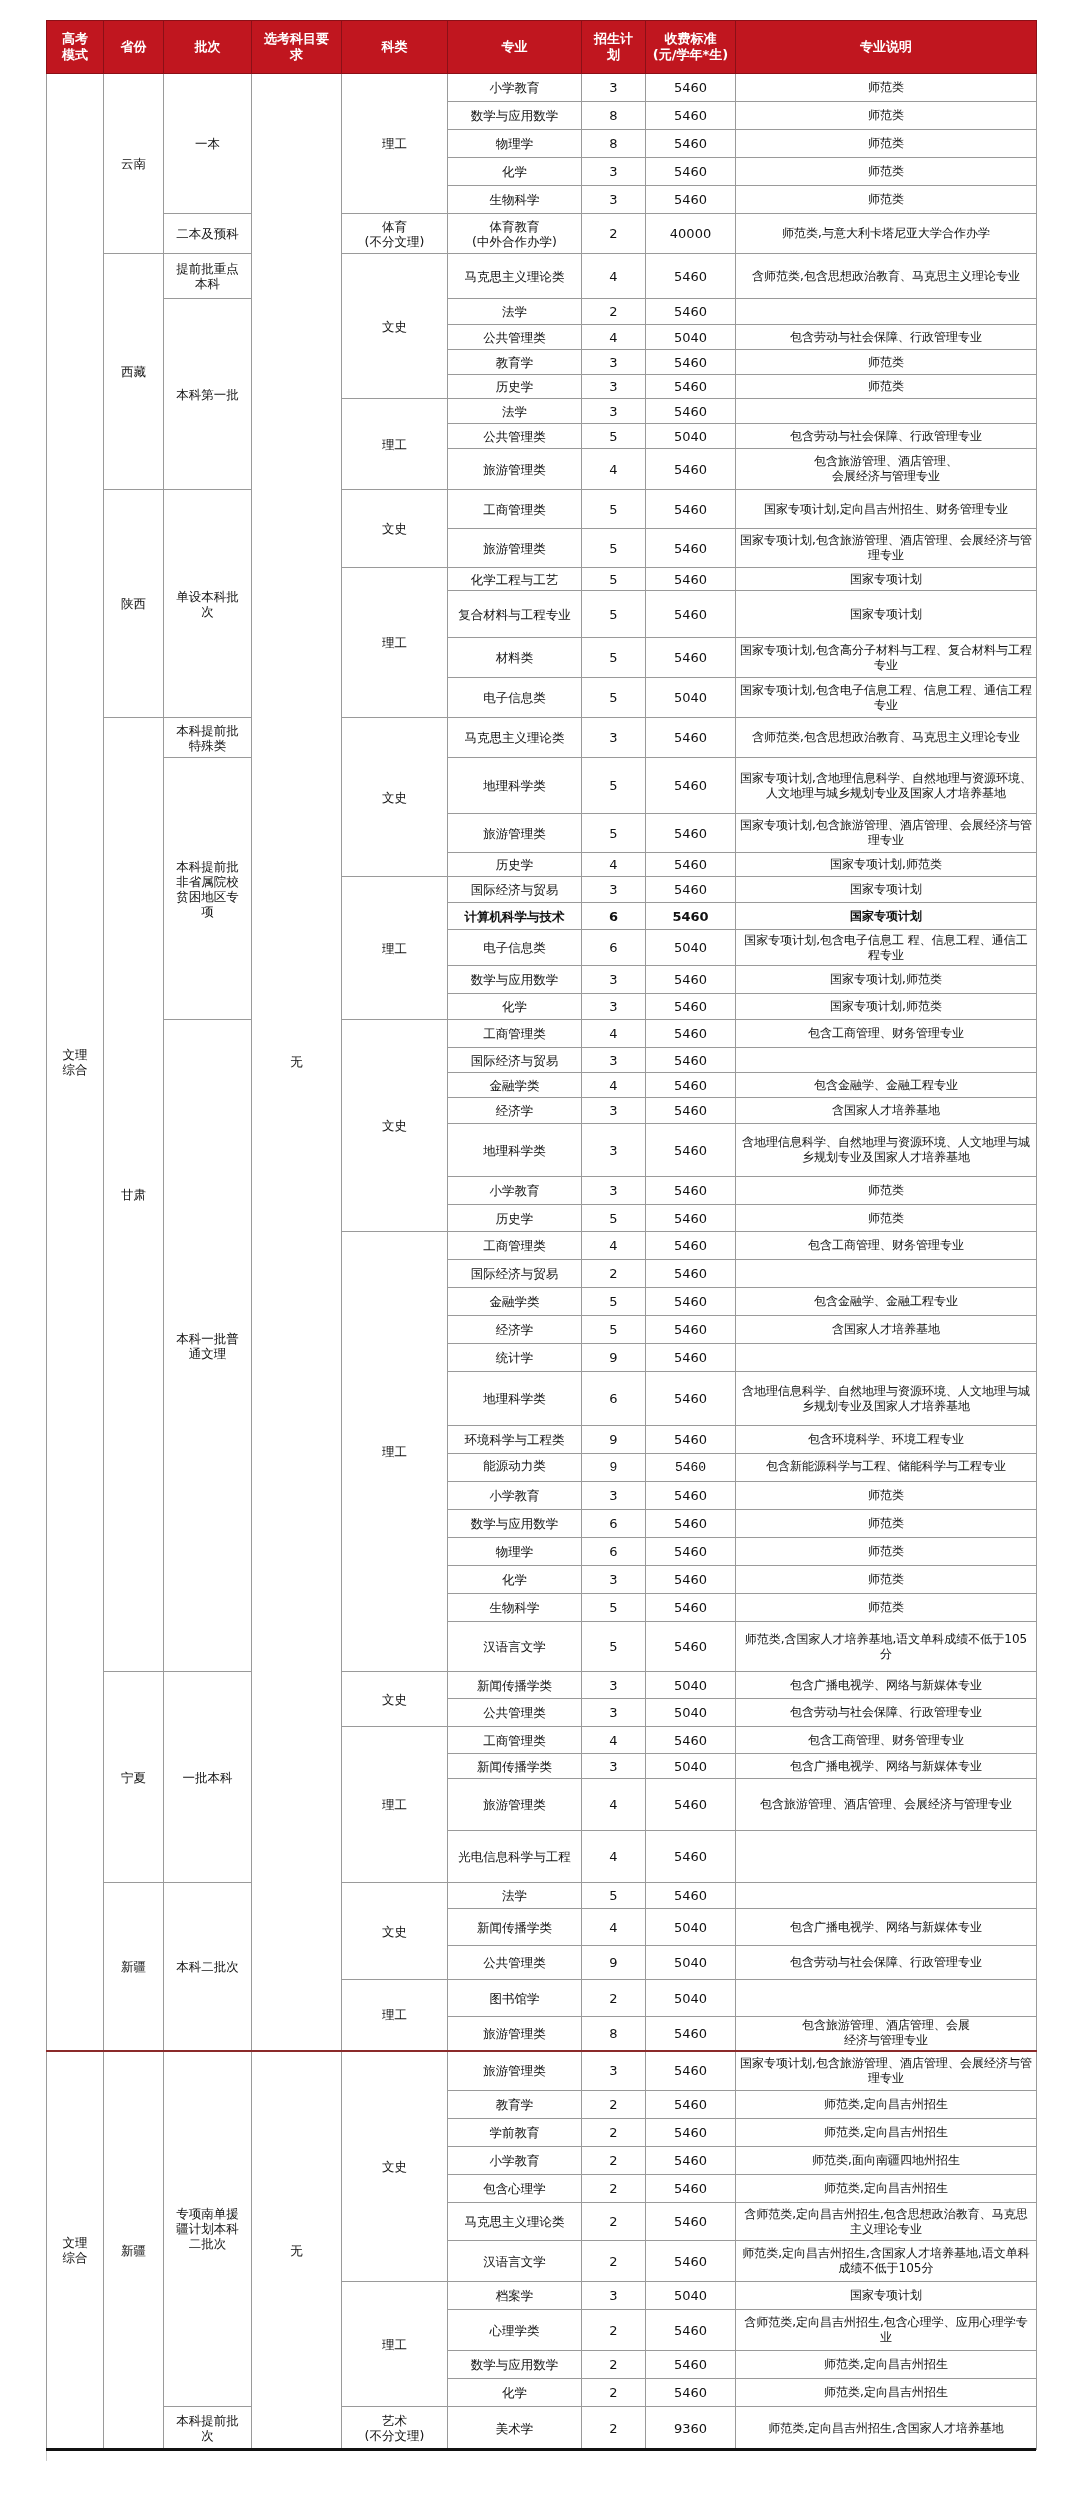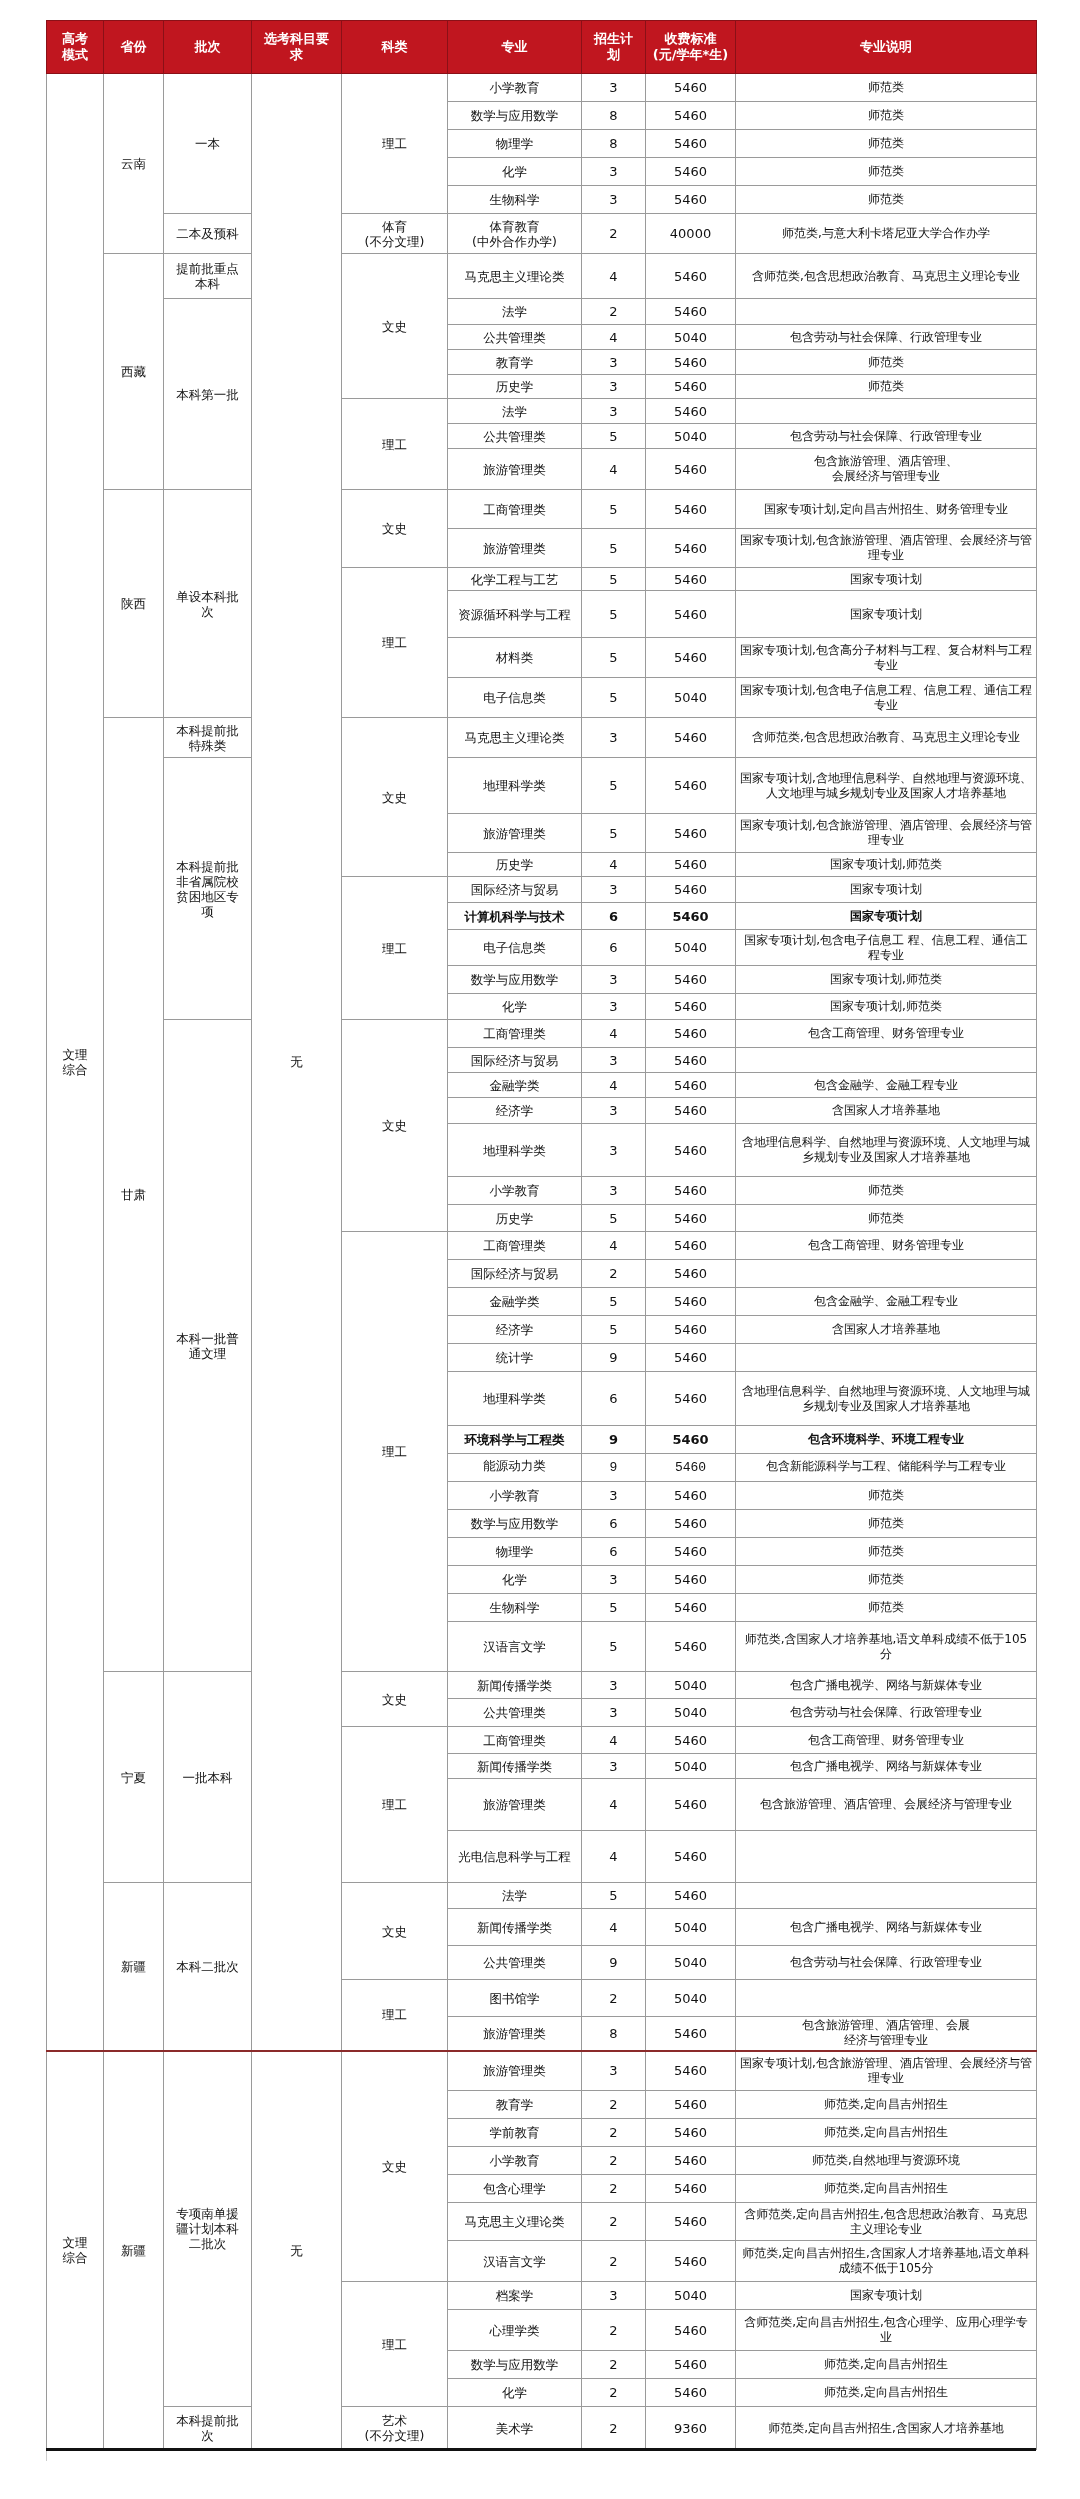--- a/index.html
+++ b/index.html
@@ -156,21 +156,21 @@
         <td class="desc">国家专项计划,包含旅游管理、酒店管理、会展经济与管理专业</td>
       </tr>
       <tr style="height: 23px;">
         <td rowspan="4">理工</td>
         <td>化学工程与工艺</td>
         <td class="num">5</td>
         <td class="num">5460</td>
         <td class="desc">国家专项计划</td>
       </tr>
       <tr style="height: 47px;">
-        <td>资源循环科学与工程</td>
+        <td>复合材料与工程专业</td>
         <td class="num">5</td>
         <td class="num">5460</td>
         <td class="desc">国家专项计划</td>
       </tr>
       <tr style="height: 40px;">
         <td>材料类</td>
         <td class="num">5</td>
         <td class="num">5460</td>
         <td class="desc">国家专项计划,包含高分子材料与工程、复合材料与工程专业</td>
       </tr>
@@ -313,21 +313,21 @@
         <td class="num">9</td>
         <td class="num">5460</td>
         <td class="desc"></td>
       </tr>
       <tr style="height: 54px;">
         <td>地理科学类</td>
         <td class="num">6</td>
         <td class="num">5460</td>
         <td class="desc">含地理信息科学、自然地理与资源环境、人文地理与城乡规划专业及国家人才培养基地</td>
       </tr>
-      <tr style="height: 28px; font-weight: bold;">
+      <tr style="height: 28px;">
         <td>环境科学与工程类</td>
         <td class="num">9</td>
         <td class="num">5460</td>
         <td class="desc">包含环境科学、环境工程专业</td>
       </tr>
       <tr style="height: 28px; font-family: Liberation Mono, monospace;">
         <td>能源动力类</td>
         <td class="num">9</td>
         <td class="num">5460</td>
         <td class="desc">包含新能源科学与工程、储能科学与工程专业</td>
@@ -462,21 +462,21 @@
       <tr style="height: 28px;">
         <td>学前教育</td>
         <td class="num">2</td>
         <td class="num">5460</td>
         <td class="desc">师范类,定向昌吉州招生</td>
       </tr>
       <tr style="height: 28px;">
         <td>小学教育</td>
         <td class="num">2</td>
         <td class="num">5460</td>
-        <td class="desc">师范类,自然地理与资源环境</td>
+        <td class="desc">师范类,面向南疆四地州招生</td>
       </tr>
       <tr style="height: 28px;">
         <td>包含心理学</td>
         <td class="num">2</td>
         <td class="num">5460</td>
         <td class="desc">师范类,定向昌吉州招生</td>
       </tr>
       <tr style="height: 38px;">
         <td>马克思主义理论类</td>
         <td class="num">2</td>

